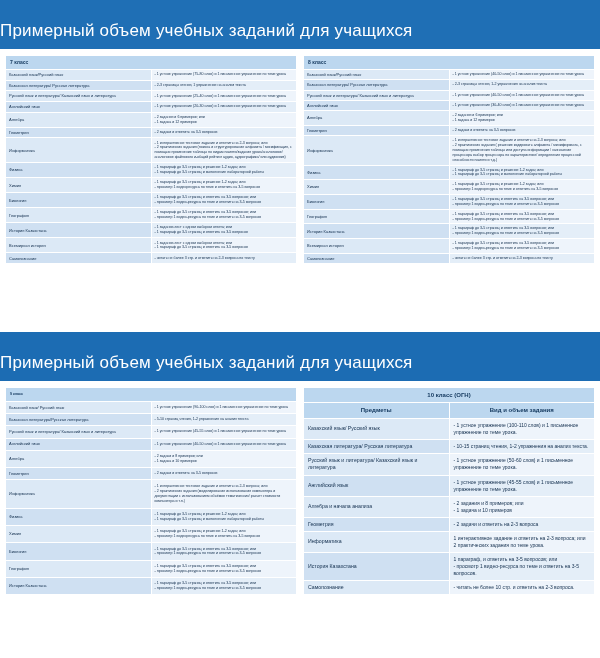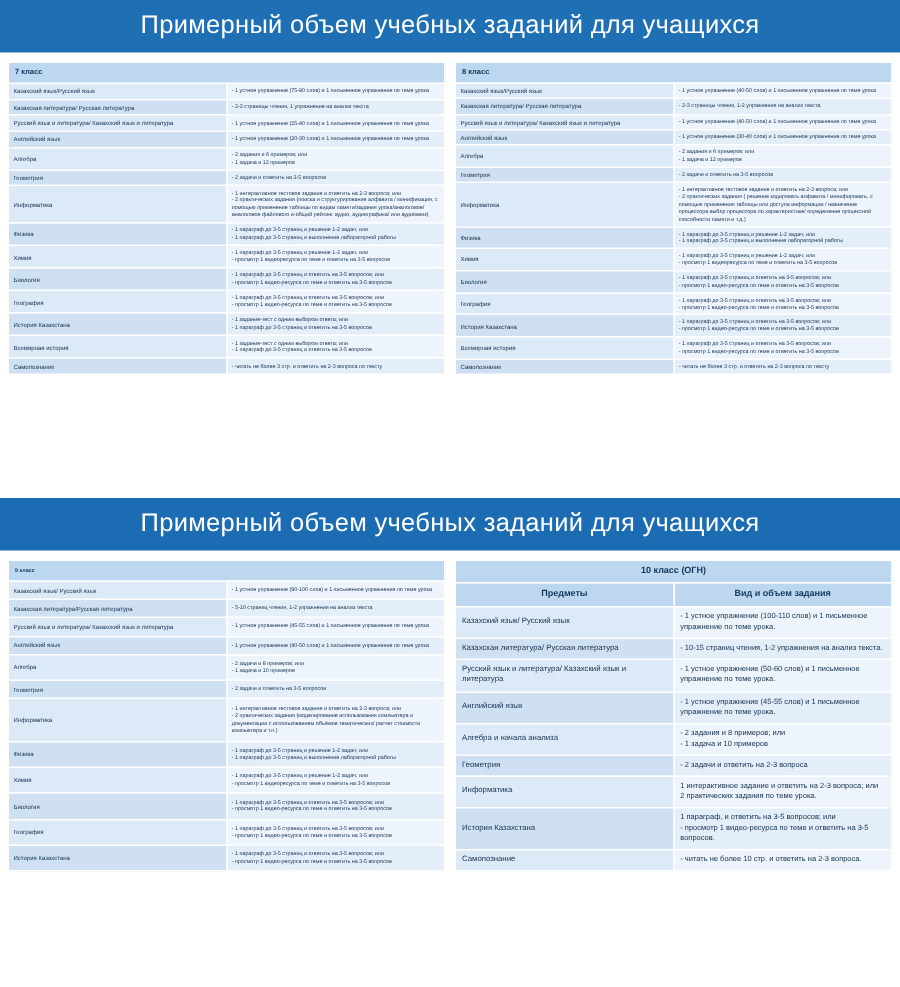--- a/index.html
+++ b/index.html
@@ -3,23 +3,22 @@
 <meta charset="utf-8">
 <style>
   html,body{margin:0;padding:0;background:#ffffff;}
   body{width:600px;font-family:"Liberation Sans", sans-serif;color:#111;}
   .slide{width:600px;box-sizing:border-box;}
   .slide1{height:329px;background:#ffffff;position:relative;}
   .slide2{height:329px;background:#ffffff;position:relative;}
   .title-bar{
     background:#1f6fb5;
     color:#ffffff;
-    text-align:center;
     font-size:17px;
-    padding:7px 0 8px 0;
+    padding:21px 0 8px 0;
     letter-spacing:0.2px;
   }
   .title-bar.t2{background:#1c6cb3;}
   .tables{
     display:flex;
     gap:6px;
     padding:6px 5px 0 5px;
     box-sizing:border-box;
   }
   table{

